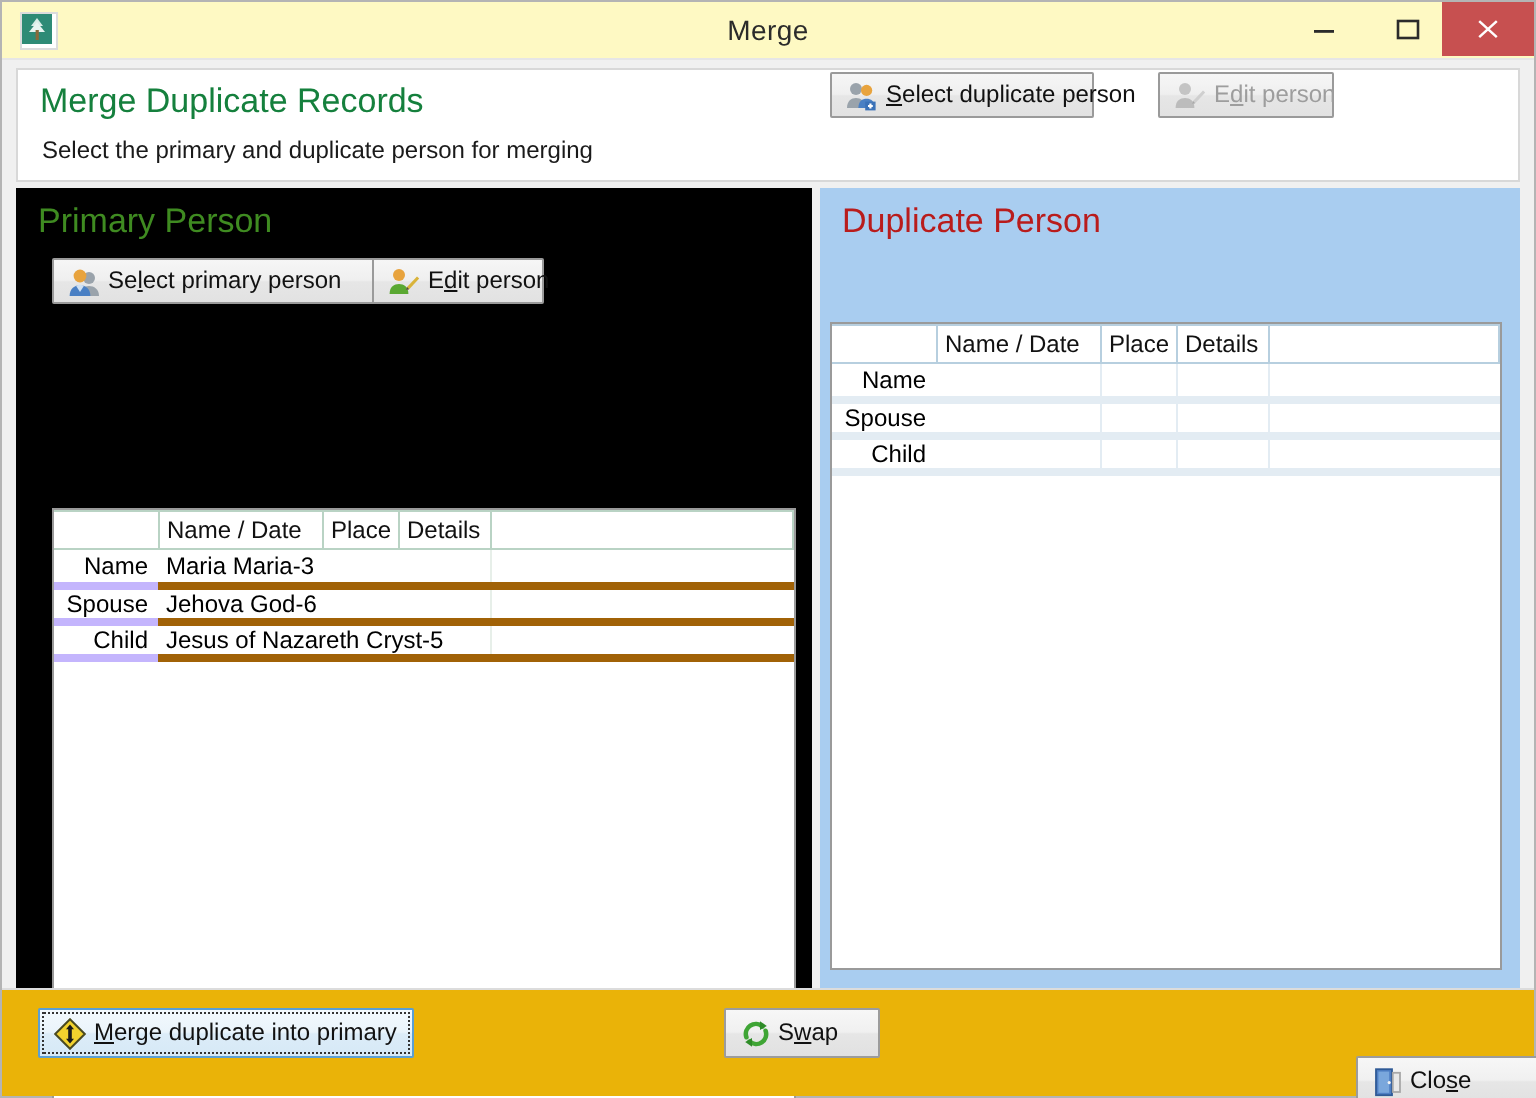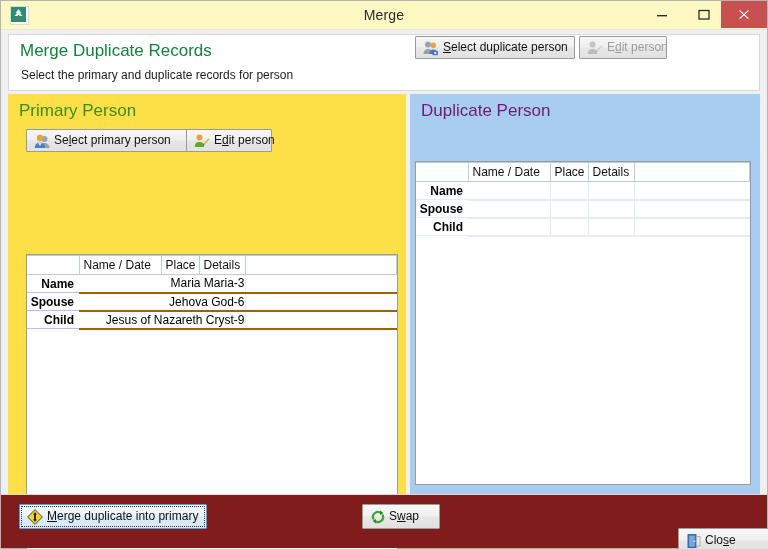--- a/index.html
+++ b/index.html
@@ -99,35 +99,35 @@
   
   .panel {
     position: absolute;
     top: 93px;
     height: 401px;
     box-sizing: border-box;
   }
   #panel-primary {
     left: 7px;
     width: 398px;
-    background: #fde047;
+    background: #000000;
   }
   #panel-duplicate {
     left: 409px;
     width: 350px;
     background: #a9cdf0;
   }
   .panel-title {
     position: absolute;
     left: 11px; top: 7px;
     font-size: 17px;
     font-weight: normal;
   }
   #panel-primary .panel-title { color: #3f8b21; }
-  #panel-duplicate .panel-title { color: #701a75; }
+  #panel-duplicate .panel-title { color: #b91c1c; }
 
   
   .toolbtn {
     position: absolute;
     top: 35px;
     height: 23px;
     box-sizing: border-box;
     background: linear-gradient(to bottom, #f6f6f6 0%, #efefef 48%, #e6e6e6 52%, #e2e2e2 100%);
     border: 1px solid #9a9a9a;
     border-radius: 1px;
@@ -148,21 +148,21 @@
     left: 27px; top: 0;
     line-height: 21px;
     white-space: nowrap;
   }
   .toolbtn.disabled { color: #9a9a9a; }
   .toolbtn.disabled .lbl { color: #9d9d9d; }
   u { text-decoration: underline; }
 
   #btn-select-primary   { left: 18px;  width: 180px; }
   #btn-edit-primary     { left: 178px; width: 86px;  }
-  #btn-select-duplicate { left: 414px; width: 160px; }
+  #btn-select-duplicate { left: 414px; width: 132px; }
   #btn-edit-duplicate   { left: 578px; width: 88px;  }
 
   
   .grid {
     position: absolute;
     top: 160px;
     box-sizing: border-box;
     background: #ffffff;
     border: 1px solid #9a9a9a;
     overflow: hidden;
@@ -192,56 +192,55 @@
     padding-left: 4px;
     color: #111;
     height: 19px;
     margin-left: 20px;
   }
   #grid-duplicate table.rec thead th { border-color: #b7cfdf; }
   table.rec thead th.blank { border-left: none; }
 
   table.rec tbody th.rowlabel {
     text-align: right;
-    font-weight: bold;
+    font-weight: normal;
     padding-right: 5px;
-    border-bottom: 1px solid #c4b5fd;
+    border-bottom: 4px solid #c4b5fd;
     color: #000;
     background: #ffffff;
   }
   #grid-duplicate tbody th.rowlabel { border-bottom-color: #e3ecf3; }
 
   table.rec tbody td {
-    border-bottom: 2px solid #a16207;
+    border-bottom: 4px solid #a16207;
     border-right: 1px solid #e7efe9;
     padding-left: 4px;
     background: #ffffff;
     white-space: nowrap;
     overflow: hidden;
-    text-align: right;
   }
   #grid-duplicate tbody td {
     border-bottom-color: #e3ecf3;
     border-right-color: #e3ecf3;
   }
   table.rec tbody td.last { border-right: none; }
   table.rec tbody td.span { border-right: 1px solid #e7efe9; }
 
   col.c-label { width: 52px; }
   col.c-name  { width: 82px; }
   col.c-place { width: 38px; }
   col.c-det   { width: 46px; }
 
   
   #bottombar {
     position: absolute;
     left: 0; bottom: 0;
     width: 766px;
     height: 53px;
-    background: #7f1d1d;
+    background: #eab308;
     border-top: 1px solid #dcdcdc;
   }
   .botbtn {
     position: absolute;
     top: 9px;
     height: 25px;
     box-sizing: border-box;
     background: linear-gradient(to bottom, #f7f7f7 0%, #f0f0f0 48%, #e6e6e6 52%, #e1e1e1 100%);
     border: 1px solid #9c9c9c;
     border-radius: 1px;
@@ -297,21 +296,21 @@
     </button>
     <button class="wbtn" id="btn-close">
       <svg width="12" height="11" viewBox="0 0 12 11">
         <path d="M1.6 1.6 L10.4 9.6 M10.4 1.6 L1.6 9.6" stroke="#ffffff" stroke-width="1.25" fill="none"></path>
       </svg>
     </button>
   </div>
 
   <div id="header">
     <div id="header-title">Merge Duplicate Records</div>
-    <div id="header-subtitle">Select the primary and duplicate records for person</div>
+    <div id="header-subtitle">Select the primary and duplicate person for merging</div>
   </div>
 
   <div class="panel" id="panel-primary">
     <div class="panel-title">Primary Person</div>
 
     <button class="toolbtn" id="btn-select-primary">
       <span class="ico">
         <svg width="16" height="16" viewBox="0 0 16 16">
           <circle cx="10.5" cy="6" r="3" fill="#9aa3ab"></circle>
           <path d="M5.5 15 C5.5 11.5 8 10 10.5 10 C13 10 15.5 11.5 15.5 15 Z" fill="#9aa3ab"></path>
@@ -359,21 +358,21 @@
             <td class="span" colspan="3">Maria Maria-3</td>
             <td class="last"></td>
           </tr>
           <tr>
             <th class="rowlabel">Spouse</th>
             <td class="span" colspan="3">Jehova God-6</td>
             <td class="last"></td>
           </tr>
           <tr>
             <th class="rowlabel">Child</th>
-            <td class="span" colspan="3">Jesus of Nazareth Cryst-9</td>
+            <td class="span" colspan="3">Jesus of Nazareth Cryst-5</td>
             <td class="last"></td>
           </tr>
         </tbody>
       </table>
     </div>
   </div>
 
   <div class="panel" id="panel-duplicate">
     <div class="panel-title">Duplicate Person</div>
   </div>

